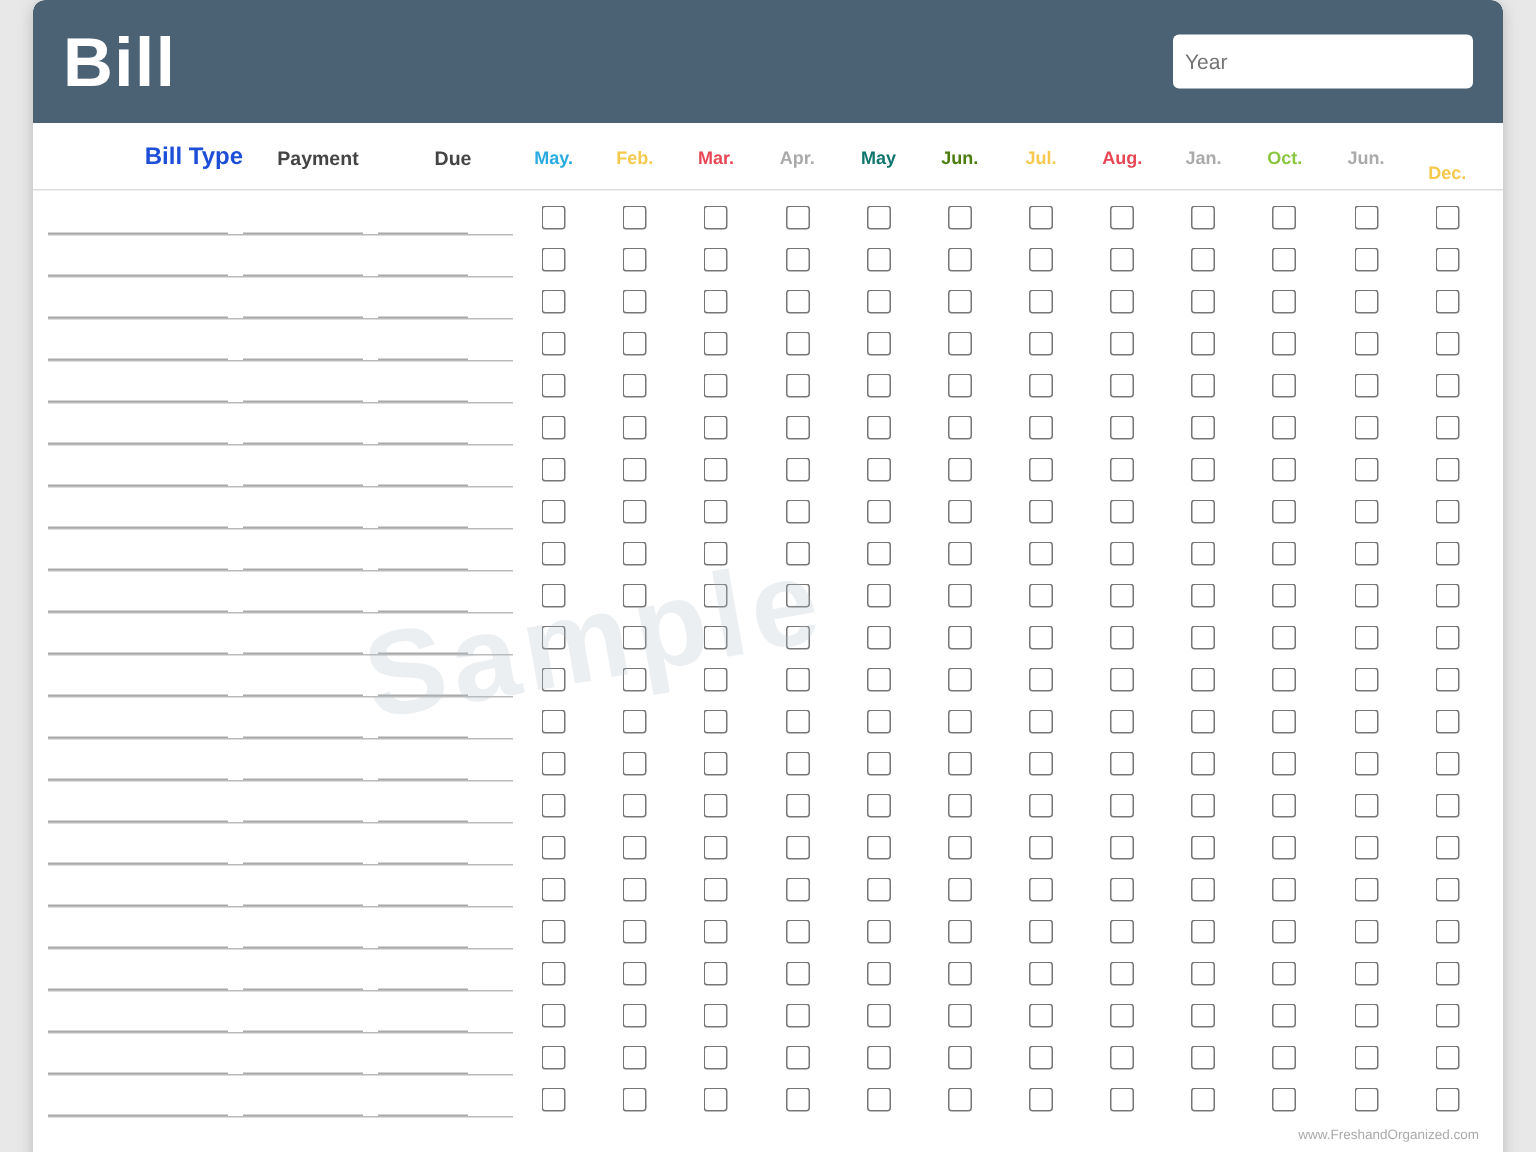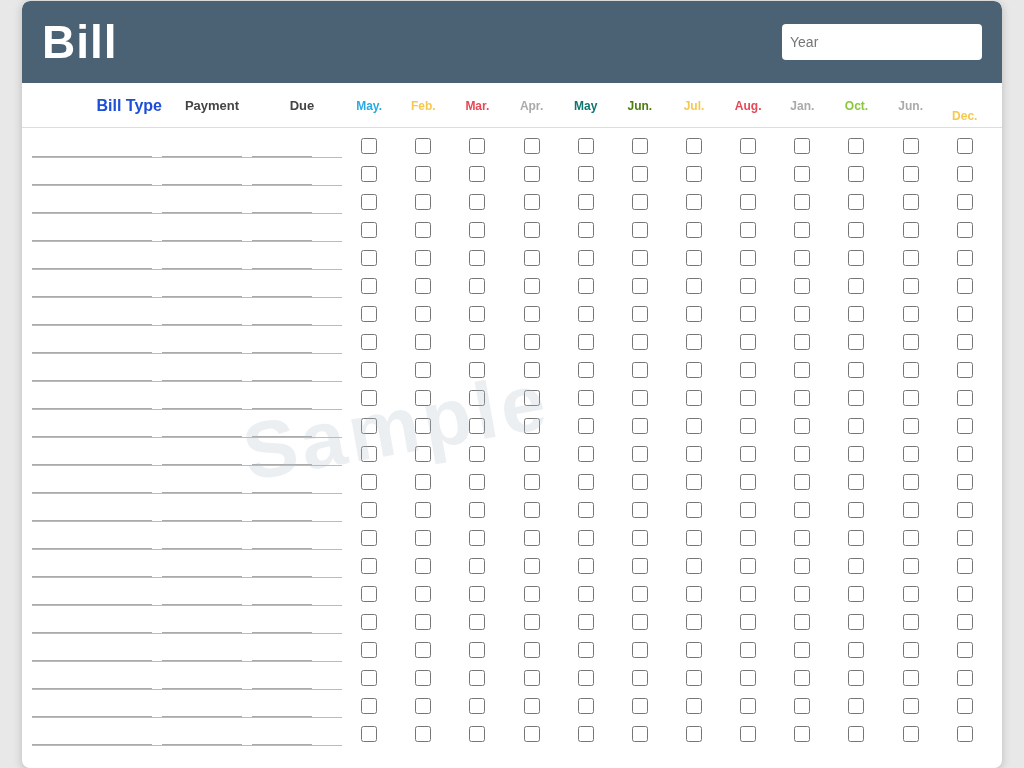--- a/index.html
+++ b/index.html
@@ -1174,14 +1174,15 @@
             </div>
             <div class="cb-wrap">
               <input type="checkbox" class="cb cb-dec" style="width: 16px; height: 16px; accent-color: rgb(246, 201, 78);">
             </div>
           </div>
         </div>
     </div>
 
     <div class="sample-watermark" id="watermark">Sample</div>
 
+    <div class="footer-text">www.FreshandOrganized.com</div>
   </div>
 </div>
 
 </body></html>

